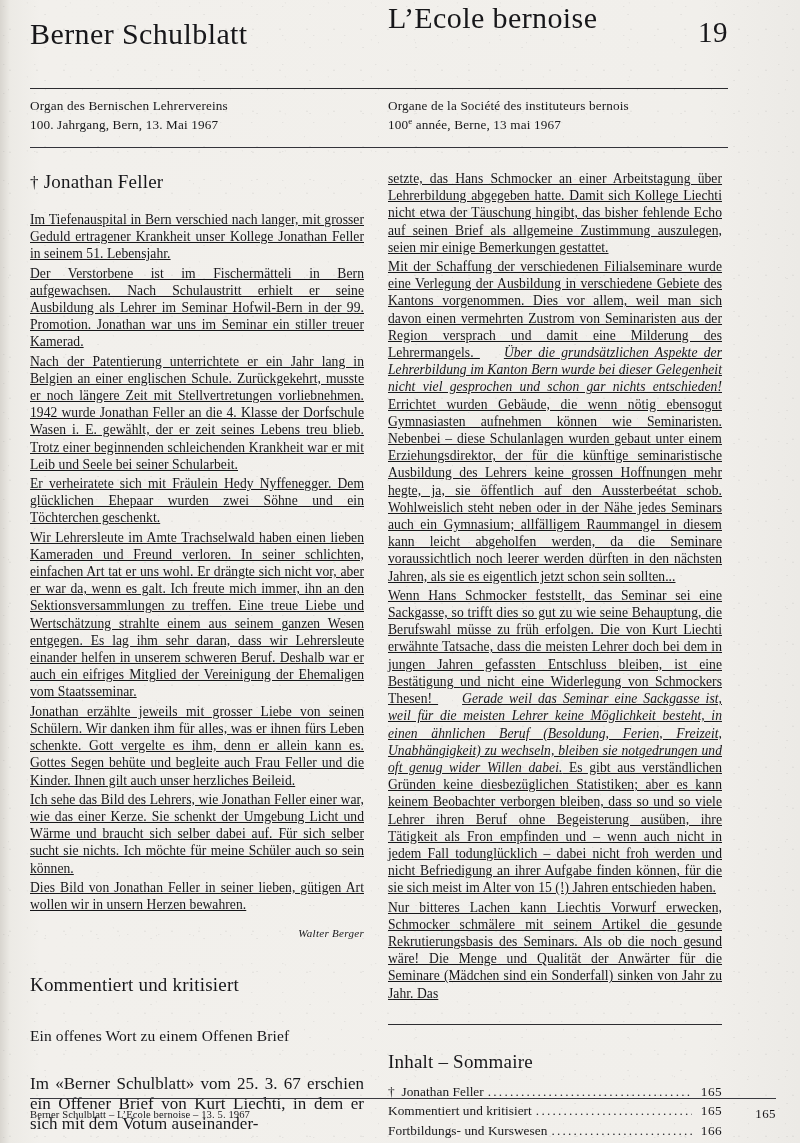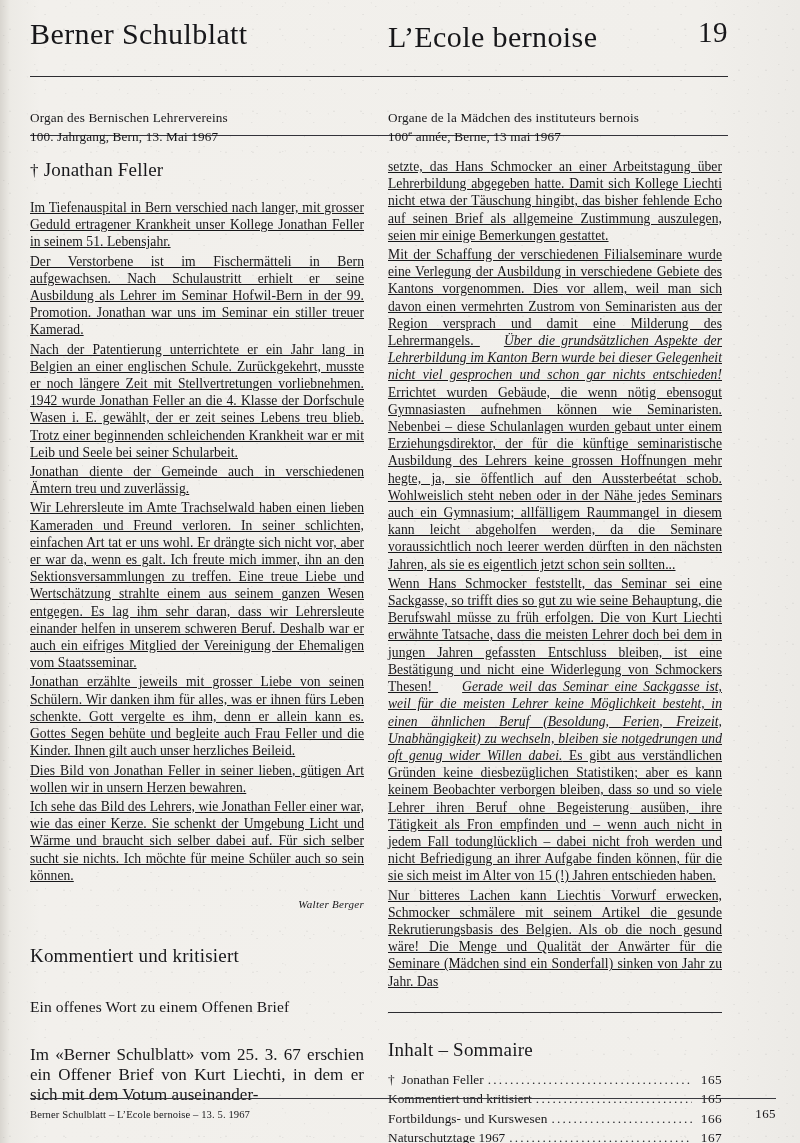--- a/index.html
+++ b/index.html
@@ -25,36 +25,36 @@
       radial-gradient(circle at 12% 22%, #000 0.6px, transparent 0.9px),
       radial-gradient(circle at 63% 8%, #000 0.5px, transparent 0.8px),
       radial-gradient(circle at 37% 71%, #000 0.6px, transparent 0.9px),
       radial-gradient(circle at 85% 44%, #000 0.5px, transparent 0.8px),
       radial-gradient(circle at 23% 91%, #000 0.5px, transparent 0.8px);
     background-size:31px 29px,43px 37px,27px 41px,53px 33px,37px 47px;
   }
   .content{position:absolute;left:30px;top:0;width:698px;}
 
   
-  .masthead{position:relative;padding-top:24px;height:52px;}
+  .masthead{position:relative;padding-top:36px;height:52px;}
   .mast-title{
     font-size:30px;line-height:36px;letter-spacing:.4px;
     font-weight:400;
   }
   .mast-left{position:absolute;left:0;top:16px;}
-  .mast-right{position:absolute;left:358px;top:19px;}
+  .mast-right{position:absolute;left:358px;top:0;}
   .mast-page{position:absolute;right:0;top:16px;font-size:29px;letter-spacing:.5px;}
 
   .rule{height:0;border-top:1.6px solid #2c2c30;width:698px;}
   .rule.thin{border-top:1.3px solid #33333a;}
 
   .subhead{
     position:relative;height:50px;padding-top:8px;
   }
-  .sub-col{position:absolute;top:7px;font-size:13.2px;line-height:19px;letter-spacing:.15px;margin-top:24px;}
+  .sub-col{position:absolute;top:7px;font-size:13.2px;line-height:19px;letter-spacing:.15px;}
   .sub-col.left{left:0;}
   .sub-col.right{left:358px;}
   sup{font-size:.68em;vertical-align:super;line-height:0;}
 
   
   .columns{position:relative;margin-top:22px;}
   .col{position:absolute;top:0;width:334px;}
   .col.left{left:0;}
   .col.right{left:358px;}
 
@@ -138,43 +138,43 @@
   </div>
 
   <div class="rule"></div>
 
   <div class="subhead">
     <div class="sub-col left">
       <div>Organ des Bernischen Lehrervereins</div>
       <div>100. Jahrgang, Bern, 13. Mai 1967</div>
     </div>
     <div class="sub-col right">
-      <div>Organe de la Mädchen des instituteurs bernois</div>
+      <div>Organe de la Société des instituteurs bernois</div>
       <div><span>100</span><sup>e</sup><span> année, Berne, 13 mai 1967</span></div>
     </div>
   </div>
 
   <div class="rule thin"></div>
 
   <div class="columns">
 
     <div class="col left">
 
       <h2 class="section">
         <span class="dagger">†</span><span>Jonathan Feller</span>
       </h2>
 
       <p class="body">Im Tiefenauspital in Bern verschied nach langer, mit grosser Geduld ertragener Krankheit unser Kollege Jonathan Feller in seinem 51. Lebensjahr.</p>
       <p class="body">Der Verstorbene ist im Fischermätteli in Bern aufgewachsen. Nach Schulaustritt erhielt er seine Ausbildung als Lehrer im Seminar Hofwil-Bern in der 99. Promotion. Jonathan war uns im Seminar ein stiller treuer Kamerad.</p>
       <p class="body">Nach der Patentierung unterrichtete er ein Jahr lang in Belgien an einer englischen Schule. Zurückgekehrt, musste er noch längere Zeit mit Stellvertretungen vorliebnehmen. 1942 wurde Jonathan Feller an die 4. Klasse der Dorfschule Wasen i. E. gewählt, der er zeit seines Lebens treu blieb. Trotz einer beginnenden schleichenden Krankheit war er mit Leib und Seele bei seiner Schularbeit.</p>
-      <p class="body">Jonathan diente der Gemeinde auch in verschiedenen Ämtern treu und zuverlässig.</p>
+      <p class="body">Er verheiratete sich mit Fräulein Hedy Nyffenegger. Dem glücklichen Ehepaar wurden zwei Söhne und ein Töchterchen geschenkt.</p>
       <p class="body">Wir Lehrersleute im Amte Trachselwald haben einen lieben Kameraden und Freund verloren. In seiner schlichten, einfachen Art tat er uns wohl. Er drängte sich nicht vor, aber er war da, wenn es galt. Ich freute mich immer, ihn an den Sektionsversammlungen zu treffen. Eine treue Liebe und Wertschätzung strahlte einem aus seinem ganzen Wesen entgegen. Es lag ihm sehr daran, dass wir Lehrersleute einander helfen in unserem schweren Beruf. Deshalb war er auch ein eifriges Mitglied der Vereinigung der Ehemaligen vom Staatsseminar.</p>
       <p class="body">Jonathan erzählte jeweils mit grosser Liebe von seinen Schülern. Wir danken ihm für alles, was er ihnen fürs Leben schenkte. Gott vergelte es ihm, denn er allein kann es. Gottes Segen behüte und begleite auch Frau Feller und die Kinder. Ihnen gilt auch unser herzliches Beileid.</p>
+      <p class="body">Ich sehe das Bild des Lehrers, wie Jonathan Feller einer war, wie das einer Kerze. Sie schenkt der Umgebung Licht und Wärme und braucht sich selber dabei auf. Für sich selber sucht sie nichts. Ich möchte für meine Schüler auch so sein können.</p>
       <p class="body">Dies Bild von Jonathan Feller in seiner lieben, gütigen Art wollen wir in unsern Herzen bewahren.</p>
-      <p class="body">Ich sehe das Bild des Lehrers, wie Jonathan Feller einer war, wie das einer Kerze. Sie schenkt der Umgebung Licht und Wärme und braucht sich selber dabei auf. Für sich selber sucht sie nichts. Ich möchte für meine Schüler auch so sein können.</p>
 
       <p class="signature">Walter Berger</p>
 
       <div class="spacer-lg"></div>
 
       <h2 class="section">Kommentiert und kritisiert</h2>
 
       <div class="spacer-sm"></div>
 
       <h3 class="subsection">Ein offenes Wort zu einem Offenen Brief</h3>
@@ -183,21 +183,21 @@
     </div>
 
     <div class="col right">
 
       <p class="body">setzte, das Hans Schmocker an einer Arbeitstagung über Lehrerbildung abgegeben hatte. Damit sich Kollege Liechti nicht etwa der Täuschung hingibt, das bisher fehlende Echo auf seinen Brief als allgemeine Zustimmung auszulegen, seien mir einige Bemerkungen gestattet.</p>
 
       <p class="body"><span>Mit der Schaffung der verschiedenen Filialseminare wurde eine Verlegung der Ausbildung in verschiedene Gebiete des Kantons vorgenommen. Dies vor allem, weil man sich davon einen vermehrten Zustrom von Seminaristen aus der Region versprach und damit eine Milderung des Lehrermangels. </span><em class="it">Über die grundsätzlichen Aspekte der Lehrerbildung im Kanton Bern wurde bei dieser Gelegenheit nicht viel gesprochen und schon gar nichts entschieden!</em><span> Errichtet wurden Gebäude, die wenn nötig ebensogut Gymnasiasten aufnehmen können wie Seminaristen. Nebenbei – diese Schulanlagen wurden gebaut unter einem Erziehungsdirektor, der für die künftige seminaristische Ausbildung des Lehrers keine grossen Hoffnungen mehr hegte, ja, sie öffentlich auf den Aussterbeétat schob. Wohlweislich steht neben oder in der Nähe jedes Seminars auch ein Gymnasium; allfälligem Raummangel in diesem kann leicht abgeholfen werden, da die Seminare voraussichtlich noch leerer werden dürften in den nächsten Jahren, als sie es eigentlich jetzt schon sein sollten...</span></p>
 
       <p class="body"><span>Wenn Hans Schmocker feststellt, das Seminar sei eine Sackgasse, so trifft dies so gut zu wie seine Behauptung, die Berufswahl müsse zu früh erfolgen. Die von Kurt Liechti erwähnte Tatsache, dass die meisten Lehrer doch bei dem in jungen Jahren gefassten Entschluss bleiben, ist eine Bestätigung und nicht eine Widerlegung von Schmockers Thesen! </span><em class="it">Gerade weil das Seminar eine Sackgasse ist, weil für die meisten Lehrer keine Möglichkeit besteht, in einen ähnlichen Beruf (Besoldung, Ferien, Freizeit, Unabhängigkeit) zu wechseln, bleiben sie notgedrungen und oft genug wider Willen dabei.</em><span> Es gibt aus verständlichen Gründen keine diesbezüglichen Statistiken; aber es kann keinem Beobachter verborgen bleiben, dass so und so viele Lehrer ihren Beruf ohne Begeisterung ausüben, ihre Tätigkeit als Fron empfinden und – wenn auch nicht in jedem Fall todunglücklich – dabei nicht froh werden und nicht Befriedigung an ihrer Aufgabe finden können, für die sie sich meist im Alter von 15 (!) Jahren entschieden haben.</span></p>
 
-      <p class="body">Nur bitteres Lachen kann Liechtis Vorwurf erwecken, Schmocker schmälere mit seinem Artikel die gesunde Rekrutierungsbasis des Belgien. Als ob die noch gesund wäre! Die Menge und Qualität der Anwärter für die Seminare (Mädchen sind ein Sonderfall) sinken von Jahr zu Jahr. Das</p>
+      <p class="body">Nur bitteres Lachen kann Liechtis Vorwurf erwecken, Schmocker schmälere mit seinem Artikel die gesunde Rekrutierungsbasis des Seminars. Als ob die noch gesund wäre! Die Menge und Qualität der Anwärter für die Seminare (Mädchen sind ein Sonderfall) sinken von Jahr zu Jahr. Das</p>
 
       <div class="spacer-md"></div>
 
       <div class="toc-rule"></div>
 
       <h2 class="toc-title">Inhalt – Sommaire</h2>
 
       <ul class="toc-list">
         <li class="toc-row">
           <span class="toc-label">†  Jonathan Feller</span>

